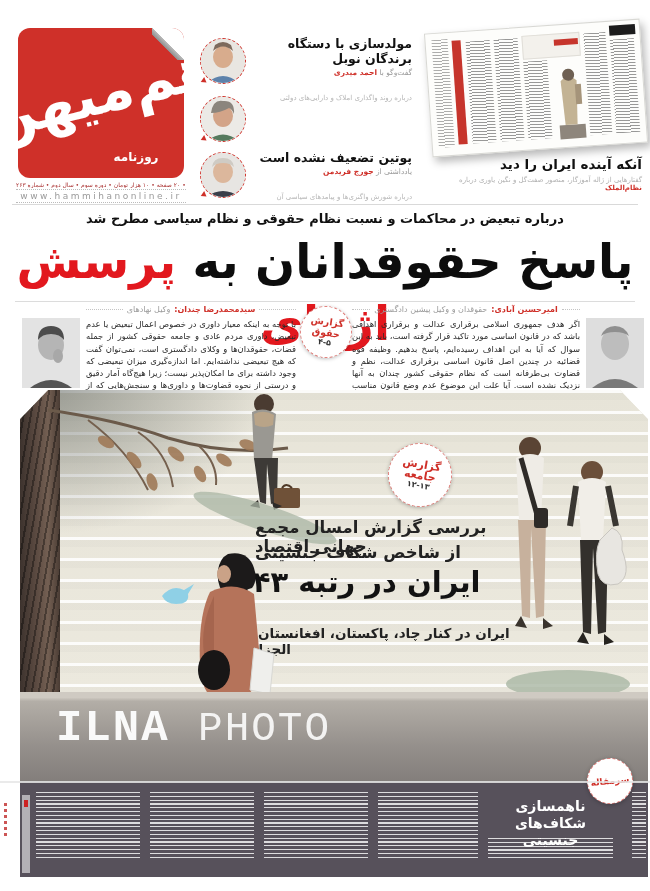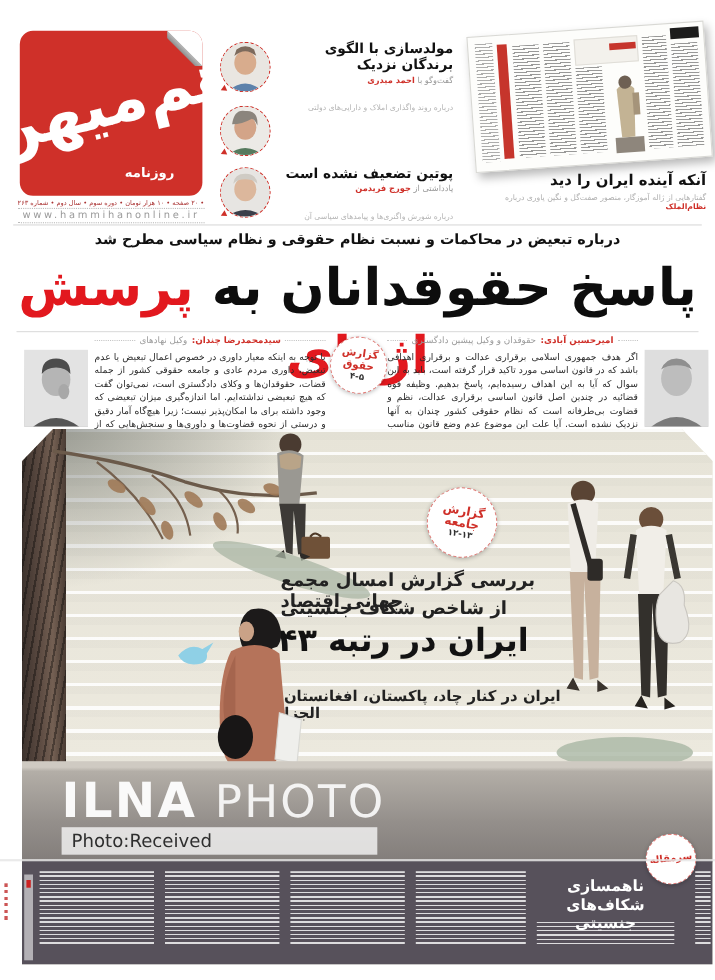--- a/index.html
+++ b/index.html
@@ -74,21 +74,21 @@
   
   .ov{position:absolute;direction:rtl;text-align:left;color:#222;}
   #ov-k1{left:235px;top:128px;width:250px;font-size:16.5px;font-weight:bold;}
   #ov-k2{left:235px;top:153px;width:250px;font-size:16.5px;font-weight:bold;letter-spacing:2px;}
   #ov-head{left:215px;top:175px;width:290px;font-size:29px;font-weight:bold;color:#121212;}
   #ov-s1{left:225px;top:235px;width:270px;font-size:13.5px;font-weight:bold;}
   #ov-s2{left:225px;top:255px;width:270px;font-size:13.5px;font-weight:bold;}
   #photo-stamp{position:absolute;left:368px;top:53px;width:62px;height:62px;transform:rotate(10deg);}
   #photo-stamp .r1{font-size:11px;}
   
-  #wm{position:absolute;left:36px;top:313px;color:#fff;font-size:44px;letter-spacing:2px;white-space:nowrap;}
+  #wm{position:absolute;left:36px;top:313px;color:#fff;font-size:44px;letter-spacing:2px;white-space:nowrap;font-family:Liberation Mono, monospace;}
   #wm b{font-weight:bold;opacity:.95;}
   #wm span{font-weight:normal;opacity:.88;font-size:41px;}
   #credit{position:absolute;left:36px;top:362px;width:278px;height:25px;background:rgba(248,248,248,.78);
           color:#2e2e2e;font-size:16.5px;line-height:25px;padding-left:9px;}
   
   .band-col{position:absolute;top:402px;height:68px;}
   #ed-badge{position:absolute;left:567px;top:368px;width:44px;height:44px;z-index:7;transform:rotate(-6deg);}
   #ed-badge .r1{font-size:9px;}
   #ed-title{position:absolute;left:468px;top:408px;width:125px;color:#fff;font-weight:bold;text-align:center;direction:rtl;z-index:7;}
   #ed-title .t1{font-size:14px;line-height:17px;}
@@ -111,21 +111,21 @@
   <div class="tz-photo">
     <svg width="44" height="44">
         <rect width="44" height="44" fill="#e9e6e1"></rect>
       <ellipse cx="22" cy="18" rx="10" ry="11" fill="#d8ac8d"></ellipse>
       <path d="M12 12 q10 -9 20 0 l-2 -6 q-8 -6 -16 0 z" fill="#7d6a5c"></path>
       <path d="M6 44 q16 -14 32 0 z" fill="#5d82ab"></path>
       </svg>
   </div>
   <div class="tz-arrow"></div>
   <div class="tz-text">
-    <div class="tz-title">مولدسازی با الگوی برندگان نزدیک</div>
+    <div class="tz-title">مولدسازی با دستگاه برندگان نوبل</div>
     <div class="tz-by"><span>گفت‌وگو با</span>
       <b>احمد میدری</b></div>
     <div class="tz-sub">درباره روند واگذاری املاک و دارایی‌های دولتی</div>
   </div>
 </div>
 
 <div class="abs teaser" style="top:94px;">
   <div class="tz-photo">
     <svg width="44" height="44">
         <rect width="44" height="44" fill="#eceae6"></rect>
@@ -297,21 +297,20 @@
     <path d="M44 44 q-14 30 -10 58 l10 6 z" fill="#a5654e"></path>
     <ellipse cx="44" cy="118" rx="16" ry="20" fill="#181616"></ellipse>
     <path d="M84 96 l20 6 -4 40 -20 -4 z" fill="#efefec" stroke="#d8d8d4"></path>
     <path d="M58 148 l-14 44 -6 20 10 2 16 -50 8 48 10 0 -6 -58 z" fill="#242020"></path>
     <path d="M36 210 l-10 6 14 3 z M70 212 l12 6 -12 3 z" fill="#141212"></path>
   </svg>
 
   <div id="sidewalk"></div>
 
   <div id="wm"><b>ILNA</b> <span>PHOTO</span></div>
-  <div id="credit">Photo:Received</div>
 
   <div id="band"></div>
   <div class="band-col lines-light" style="left:16px;width:104px;"></div>
   <div class="band-col lines-light" style="left:130px;width:104px;"></div>
   <div class="band-col lines-light" style="left:244px;width:104px;"></div>
   <div class="band-col lines-light" style="left:358px;width:100px;"></div>
   <div class="band-col lines-light" style="left:612px;width:14px;"></div>
   <div class="band-col lines-light" style="left:468px;top:448px;width:125px;height:22px;"></div>
 
   <div class="badge-circle" id="ed-badge">

